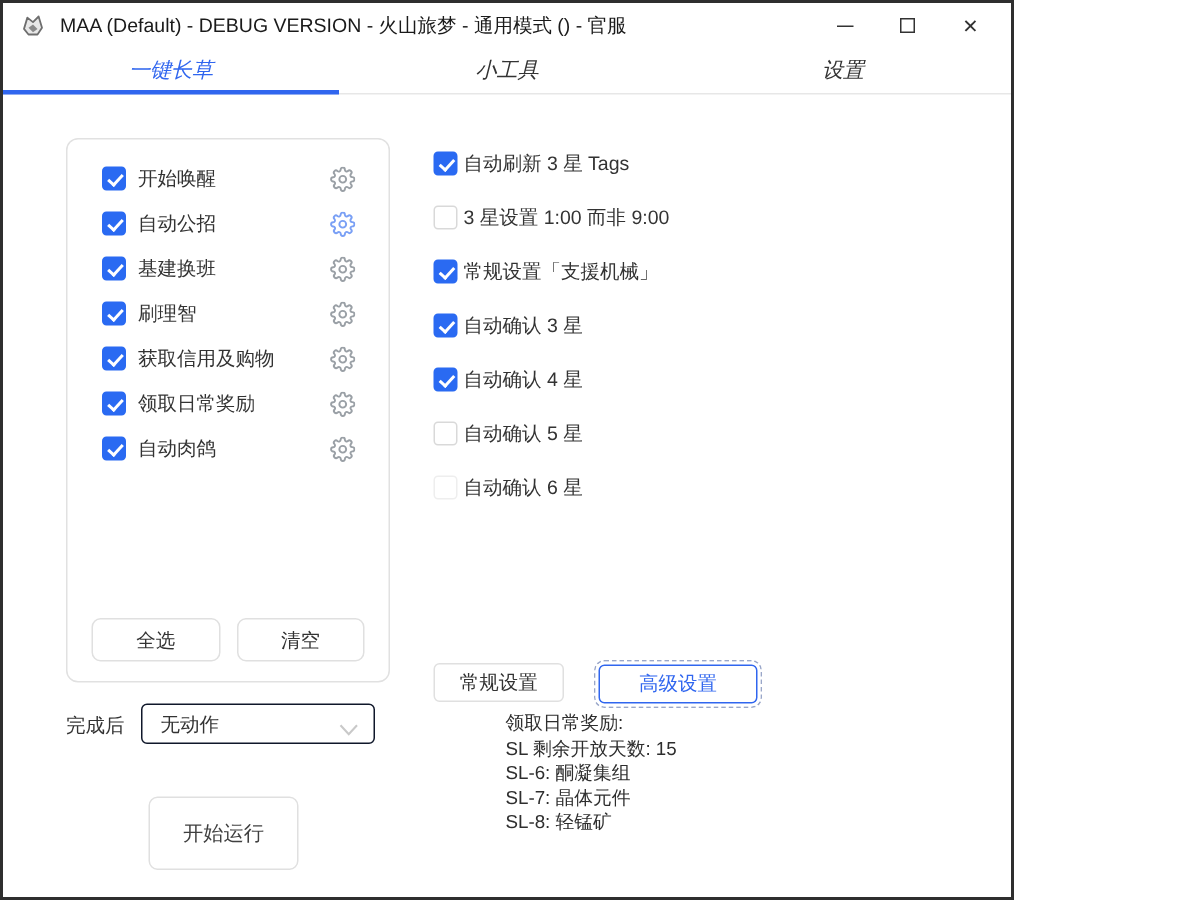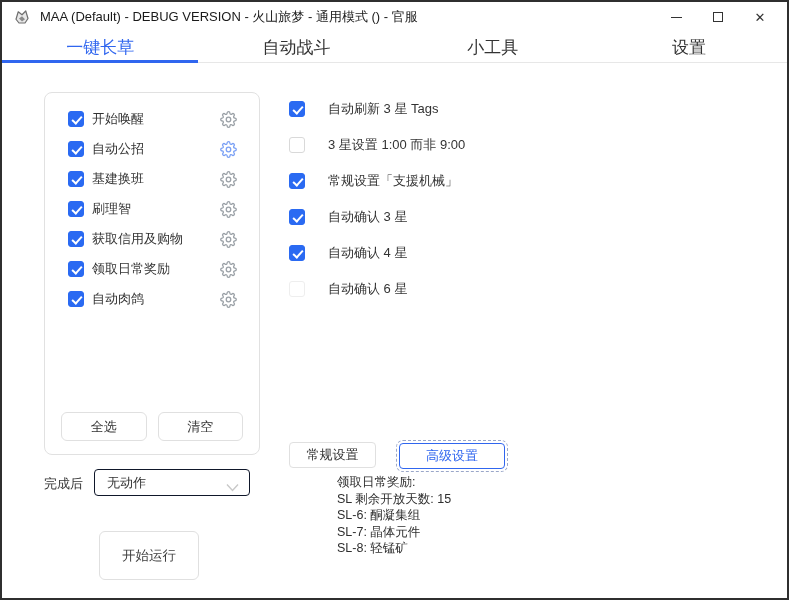--- a/index.html
+++ b/index.html
@@ -5,21 +5,21 @@
   * { margin: 0; padding: 0; box-sizing: border-box; }
   html, body { width: 800px; height: 600px; }
   body {
     font-family: "Liberation Sans", "DejaVu Sans", sans-serif;
     background: #fff;
     color: #333;
     overflow: hidden;
   }
   .window {
     position: relative;
-    width: 789px; height: 600px;
+    width: 676px; height: 600px;
     background: #fff;
     border: 2px solid #2f2f2f;
   }
   
   .titlebar {
     position: absolute; top: 0; left: 0; right: 0; height: 30px;
     display: flex; align-items: center;
     background: #fff;
   }
   .app-icon { margin-left: 10px; width: 20px; height: 20px; display: flex; align-items: center; justify-content: center; }
@@ -30,21 +30,21 @@
   .glyph-max { width: 10px; height: 10px; border: 1px solid #333; }
   .glyph-close { font-size: 13px; color: #333; line-height: 1; }
   
   .tabbar {
     position: absolute; top: 30px; left: 0; right: 0; height: 31px;
     display: flex;
     border-bottom: 1px solid #e7e7e7;
   }
   .tab {
     flex: 1; display: flex; align-items: center; justify-content: center;
-    font-size: 17px; color: #333; position: relative; cursor: default;
+    font-size: 14px; color: #333; position: relative; cursor: default; font-style: italic;
   }
   .tab.active { color: var(--accent); }
   .tab.active::after {
     content: ""; position: absolute; left: 0; right: 0; bottom: -1px; height: 3px;
     background: var(--accent);
   }
   
   .task-card {
     position: absolute; left: 42px; top: 90px; width: 216px; height: 363px;
     border: 1px solid #e1e1e1; border-radius: 8px; background: #fff;
@@ -98,21 +98,21 @@
   
   .start-btn {
     position: absolute; left: 97px; top: 529px; width: 100px; height: 49px;
     background: #fff; border: 1px solid #e0e0e0; border-radius: 6px;
     font-size: 13.5px; color: #3f3f3f; font-family: inherit;
     display: flex; align-items: center; justify-content: center; cursor: default;
   }
   
   .recruit-list { position: absolute; left: 287px; top: 89px; width: 250px; }
   .recruit-row { height: 36px; display: flex; align-items: center; cursor: default; }
-  .recruit-row .label { margin-left: 23px; font-size: 13px; color: #333; white-space: nowrap; }
+  .recruit-row .label { margin-left: 4px; font-size: 13px; color: #333; white-space: nowrap; }
   .settings-btns { position: absolute; left: 287px; top: 440px; display: flex; }
   .btn-regular {
     width: 87px; height: 26px; background: #fff; border: 1px solid #e0e0e0;
     border-radius: 4px; font-size: 13px; color: #333; font-family: inherit;
     display: flex; align-items: center; justify-content: center; cursor: default;
   }
   .btn-advanced {
     margin-left: 23px; width: 106px; height: 26px; margin-top: 1px;
     background: #fff; border: 1px solid var(--accent); border-radius: 4px;
     font-size: 13px; color: var(--accent); font-family: inherit;
@@ -158,21 +158,20 @@
           <span class="glyph-max"></span>
         </div>
       <div class="win-btn">
           <span class="glyph-close">✕</span>
         </div>
     </div>
   </div>
 
   <div class="tabbar">
     <div class="tab active">一键长草</div>
-    <div class="tab">自动战斗</div>
     <div class="tab">小工具</div>
     <div class="tab">设置</div>
   </div>
 
   <div class="task-card">
 
     <div class="task-row">
       <span class="cb on"></span>
       <span class="label">开始唤醒</span>
       <span class="gear-btn">
@@ -268,20 +267,24 @@
       <span class="label">常规设置「支援机械」</span>
     </div>
     <div class="recruit-row">
       <span class="cb on"></span>
       <span class="label">自动确认 3 星</span>
     </div>
     <div class="recruit-row">
       <span class="cb on"></span>
       <span class="label">自动确认 4 星</span>
     </div>
+    <div class="recruit-row">
+      <span class="cb"></span>
+      <span class="label">自动确认 5 星</span>
+    </div>
     <div class="recruit-row row-disabled">
       <span class="cb"></span>
       <span class="label">自动确认 6 星</span>
     </div>
   </div>
 
   <div class="settings-btns">
     <button class="btn-regular">常规设置</button>
     <button class="btn-advanced">高级设置</button>
   </div>

